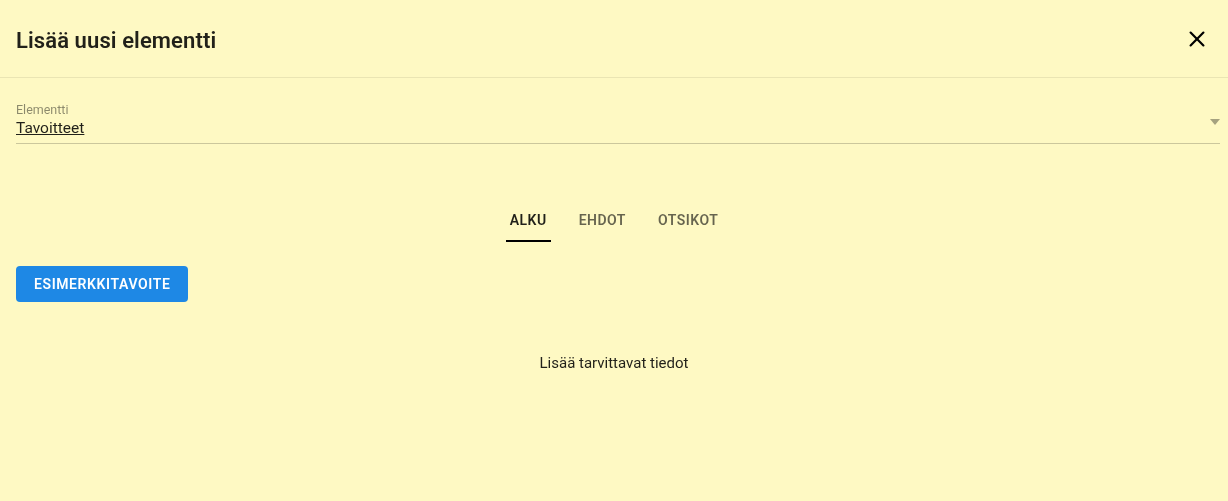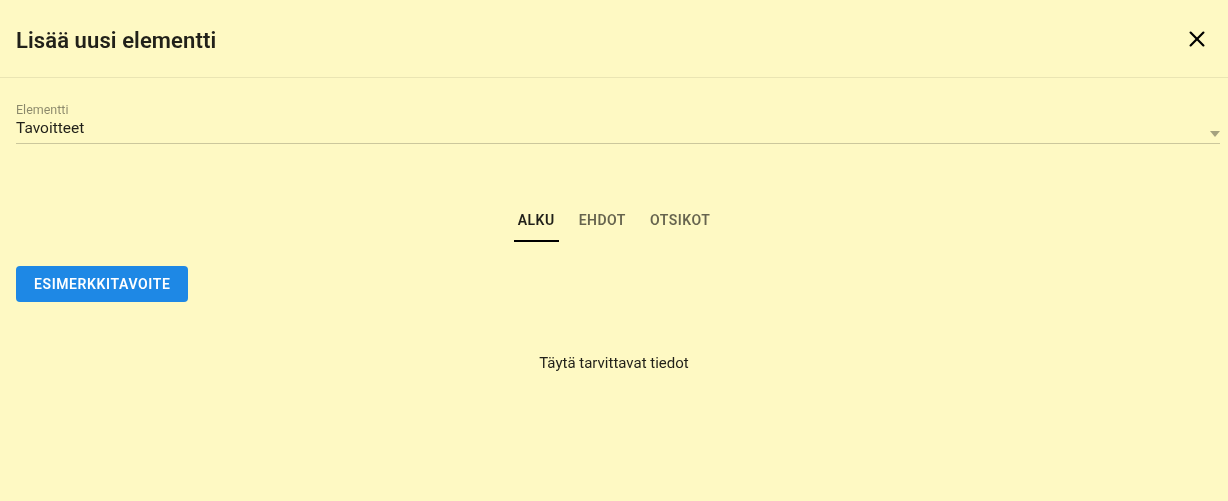--- a/index.html
+++ b/index.html
@@ -50,23 +50,24 @@
     border-bottom: 1px solid rgba(0,0,0,0.20);
   }
   .field-label {
     font-size: 12.5px;
     color: rgba(0,0,0,0.45);
     margin-bottom: 2px;
     display: block;
   }
   .field-value-row {
     display: flex;
-    align-items: flex-end;
+    align-items: flex-start;
     justify-content: space-between;
     padding-bottom: 6px;
+    text-decoration: underline;
   }
   .field-value, .field-input {
     font-size: 15.5px;
     color: rgba(0,0,0,0.87);
     border: none;
     outline: none;
     background: transparent;
     width: 100%;
     padding: 0;
     font-family: inherit;
@@ -74,21 +75,21 @@
   .caret {
     color: rgba(0,0,0,0.35);
     flex-shrink: 0;
     margin-left: 8px;
   }
   .caret svg { width: 10px; height: 6px; display:block; }
 
   .tabs {
     display: flex;
     justify-content: center;
-    gap: 16px;
+    gap: 24px;
     margin-top: 56px;
   }
   .tab {
     font-size: 14px;
     font-weight: 600;
     letter-spacing: 0.5px;
     color: rgba(0,0,0,0.60);
     padding: 12px 4px;
     cursor: pointer;
     border-bottom: 2px solid transparent;
@@ -160,15 +161,15 @@
   <div class="tabs">
     <div class="tab active">ALKU</div>
     <div class="tab">EHDOT</div>
     <div class="tab">OTSIKOT</div>
   </div>
 
   <div class="chip-row">
     <span class="chip">ESIMERKKITAVOITE</span>
   </div>
 
-  <div class="helper">Täytä tarvittavat tiedot</div>
+  <div class="helper">Lisää tarvittavat tiedot</div>
 
 </div>
 
 </body></html>

